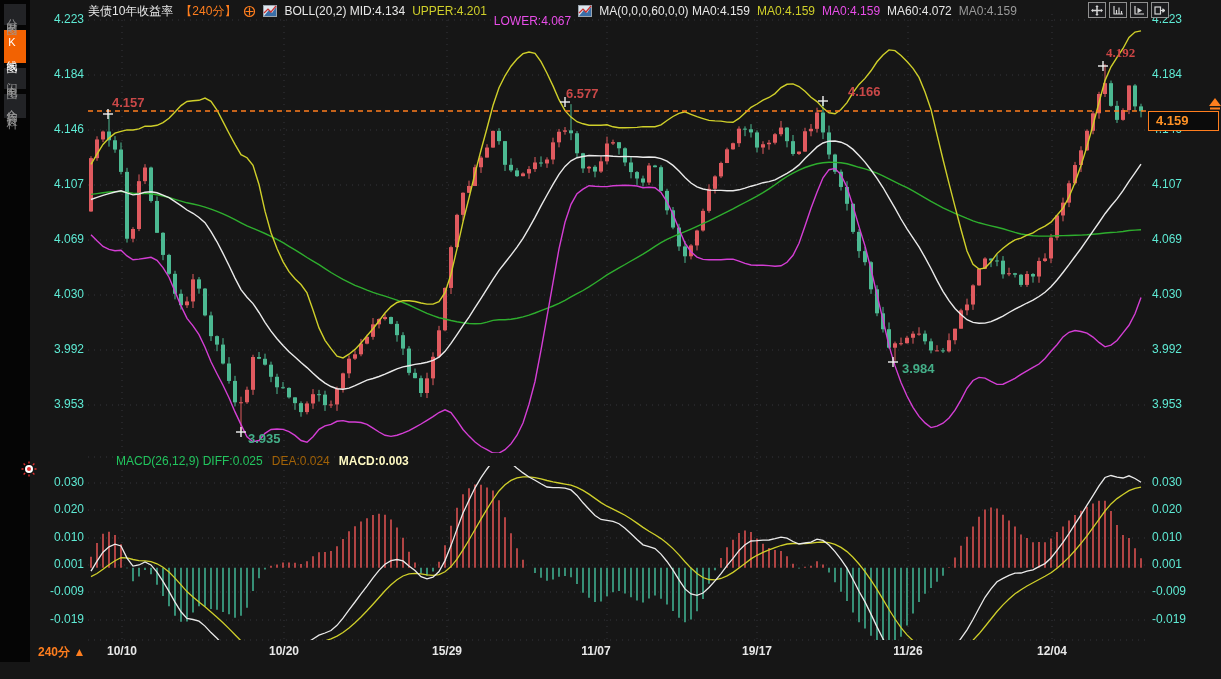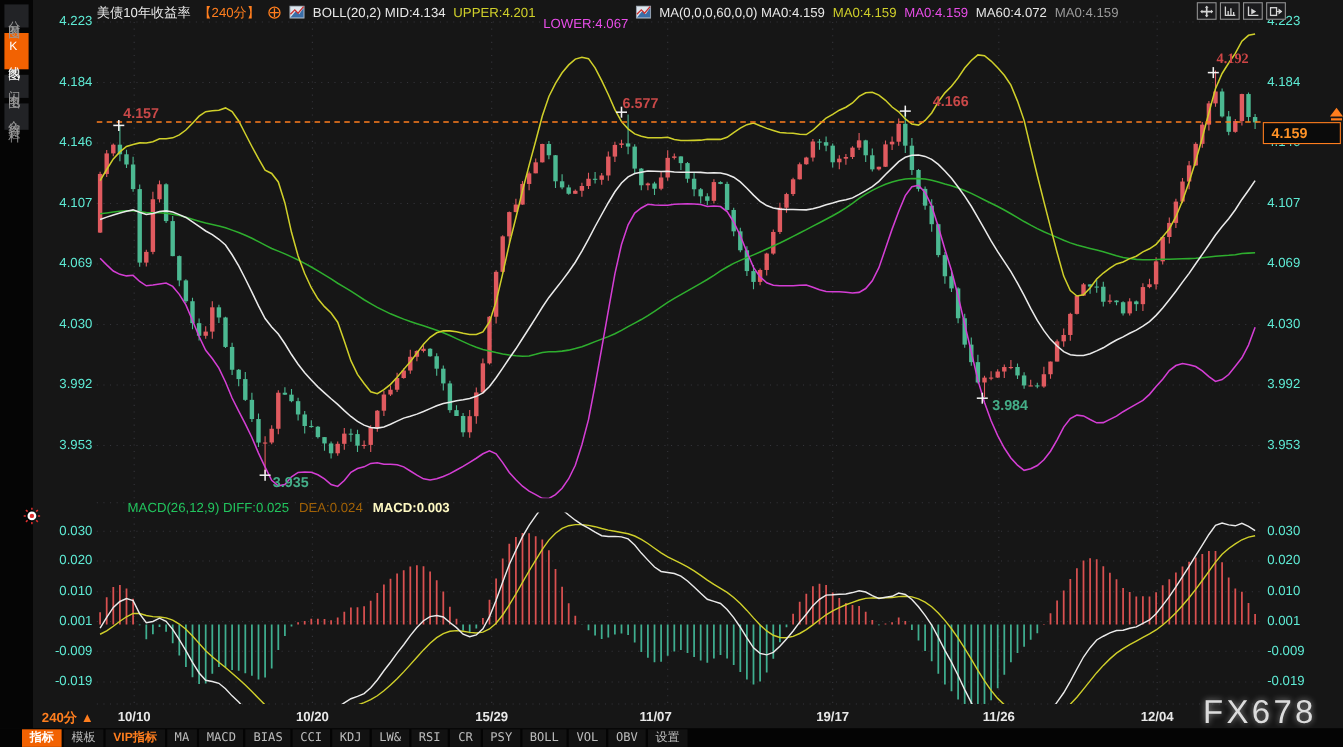--- a/index.html
+++ b/index.html
@@ -763,39 +763,20 @@
   </div>
   <div id="xlabels">
       <div class="xlabel" style="left: 122px;">10/10</div>
       <div class="xlabel" style="left: 284px;">10/20</div>
       <div class="xlabel" style="left: 447px;">15/29</div>
       <div class="xlabel" style="left: 580px; margin-left: 16px;">11/07</div>
       <div class="xlabel" style="left: 757px;">19/17</div>
       <div class="xlabel" style="left: 908px;">11/26</div>
       <div class="xlabel" style="left: 1052px;">12/04</div>
     </div>
-  <div id="toolbar">
-      <div class="tbtn active">指标</div>
-      <div class="tbtn">模板</div>
-      <div class="tbtn vip">VIP指标</div>
-      <div class="tbtn mono">MA</div>
-      <div class="tbtn mono">MACD</div>
-      <div class="tbtn mono">BIAS</div>
-      <div class="tbtn mono">CCI</div>
-      <div class="tbtn mono">KDJ</div>
-      <div class="tbtn mono">LW&amp;</div>
-      <div class="tbtn mono">RSI</div>
-      <div class="tbtn mono">CR</div>
-      <div class="tbtn mono">PSY</div>
-      <div class="tbtn mono">BOLL</div>
-      <div class="tbtn mono">VOL</div>
-      <div class="tbtn mono">OBV</div>
-      <div class="tbtn">设置</div>
-    </div>
-  <div id="watermark">FX678</div>
   <div id="annos">
       <div class="anno" style="left: 112px; top: 95px; color: rgb(201, 72, 72);">4.157</div>
       <div class="anno" style="left: 566px; top: 86px; color: rgb(201, 72, 72);">6.577</div>
       <div class="anno" style="left: 848px; top: 84px; color: rgb(201, 72, 72);">4.166</div>
       <div class="anno" style="left: 1106px; top: 45px; color: rgb(207, 70, 70); font-family: Liberation Serif, serif;">4.192</div>
       <div class="anno" style="left: 248px; top: 431px; color: rgb(68, 174, 136);">3.935</div>
       <div class="anno" style="left: 902px; top: 361px; color: rgb(68, 174, 136);">3.984</div>
     </div>
 </div>
 

